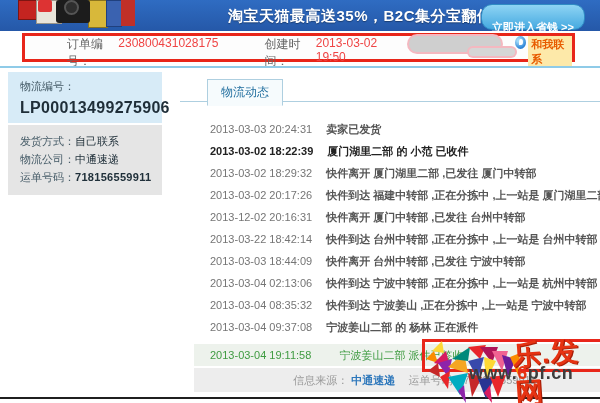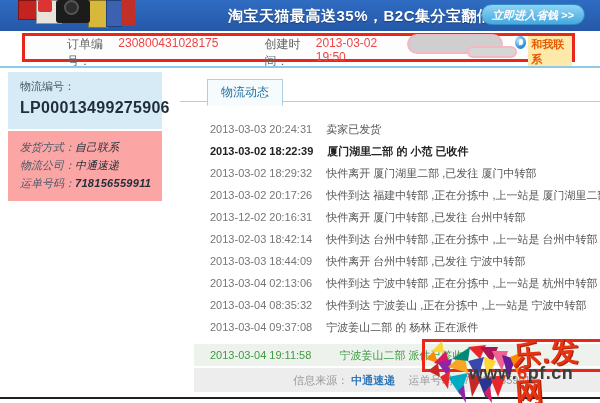--- a/index.html
+++ b/index.html
@@ -13,55 +13,55 @@
   .collage div { position:absolute; }
   .c1 { left:0; top:4; width:22px; height:20px; background:#c42420; border:1px solid #7e1512; }
   .c2 { left:18px; top:2; width:26px; height:24px; background:#e8e4da; border:1px solid #9a958a; }
   .c3 { left:20px; top:8; width:14px; height:12px; background:#d33; border-radius:2px; }
   .c4 { left:70px; top:0; width:20px; height:28px; background:#d8b83a; border:1px solid #8a741f; }
   .c5 { left:88px; top:1; width:16px; height:27px; background:#3a62b0; border:1px solid #20407e; }
   .c6 { left:103px; top:2; width:14px; height:26px; background:#c03028; }
   .c7 { left:38px; top:5; width:34px; height:23px; background:#1c1c1c; border-radius:3px; }
   .c8 { left:46px; top:10; width:15px; height:15px; background:#2e2e2e; border:2px solid #555; border-radius:50%; }
   .banner-text { position:absolute; left:228px; top:7px; color:#fff; font-size:15px; font-weight:bold; letter-spacing:.5px; text-shadow:0 1px 1px rgba(0,0,0,.35); }
-  .banner-btn { position:absolute; left:481px; top:4px; height:21px; line-height:21px; padding:0 10px; background:linear-gradient(#8ed4f4,#45a9e0); border:1px solid #2f8cc4; border-radius:11px; color:#fff; font-size:11px; font-weight:bold; cursor:pointer;font-style:italic; }
+  .banner-btn { position:absolute; left:481px; top:4px; height:21px; line-height:21px; padding:12px 10px; background:linear-gradient(#8ed4f4,#45a9e0); border:1px solid #2f8cc4; border-radius:11px; color:#fff; font-size:11px; font-weight:bold; cursor:pointer; }
 
   
   .order-box { position:absolute; left:22px; top:33px; width:553px; height:29px; border:3px solid #e8261a; background:#fdfdfd; display:flex; align-items:flex-start; font-size:12px; }
   .order-box .lbl { color:#666; }
   .order-box .val { color:#ef4444; }
   .ob-g1 { margin-left:42px; }
   .ob-g2 { margin-left:46px; }
   .blur-blob { position:relative; margin-left:12px; width:108px; height:16px; background:#cfcfcf; border-radius:8px; box-shadow:0 0 0 2px #f4b8c0; }
   .blur-tail { position:absolute; left:60px; top:12px; width:46px; height:8px; background:#d6d6d6; border-radius:6px; box-shadow:0 0 0 2px #f4b8c0; }
   .ww-icon { display:inline-block; width:13px; height:13px; margin-left:14px; margin-right:2px; background:radial-gradient(circle at 35% 35%, #9fd8f8 15%, #2b83d6 70%); border-radius:50%; position:relative; }
   .ww-icon::after { content:""; position:absolute; left:4px; top:3px; width:4px; height:6px; background:#fff; border-radius:50% 50% 50% 0; }
   .contact { background:#fde9a9; color:#e85c00; font-size:11px; font-weight:bold; padding:1px 3px; cursor:pointer; }
 
   .blue-divider { position:absolute; left:0; top:66px; width:600px; height:2px; background:#8fcbe8; }
 
   
   .sidebar { position:absolute; left:8px; top:72px; width:154px; font-size:11px; }
-  .sb-top { background:#d7ebf7; padding:7px 12px 12px; }
+  .sb-top { background:#d7ebf7; padding:7px 12px 6px; }
   .sb-top .sb-lbl { color:#445a66; display:block; margin-bottom:5px; }
   .sb-top .sb-no { color:#1f2e38; font-size:16px; font-weight:bold; letter-spacing:.3px; }
-  .sb-bottom { background:#fca5a5; border-top:2px solid #fff; padding:7px 12px 9px;font-style:italic; }
+  .sb-bottom { background:#e5e5e5; border-top:2px solid #fff; padding:7px 12px 9px; }
   .sb-row { line-height:18px; white-space:nowrap; }
   .sb-row .k { color:#445a66; }
   .sb-row .v { color:#20303a; }
   .sb-row:last-child .v { font-weight:bold; letter-spacing:.3px; }
 
   
   .content { position:absolute; left:180px; top:76px; width:420px; }
   .tabbar { position:relative; height:26px; border-bottom:1px solid #aecfe0; }
   .tab { position:absolute; left:27px; top:3px; padding:4px 13px; background:#f6fbfd; border:1px solid #aecfe0; border-bottom:1px solid #f6fbfd; color:#2470a0; font-size:12px; cursor:pointer; }
   .events { padding:16px 0 0 30px; }
   .ev-row { height:22px; line-height:22px; font-size:11px; white-space:nowrap; }
   .ev-row .t { color:#757575; margin-right:14px; }
-  .ev-row .x { color:#555; }
+  .ev-row .x { color:#555;font-weight:bold; }
   .ev-row.bold .t, .ev-row.bold .x { color:#222; font-weight:bold; }
   .delivered { margin:6px 0 0 14px; height:22px; line-height:22px; background:#edf2ec; font-size:11px; white-space:nowrap; padding-left:16px; color:#3f9b41; }
   .delivered .t { margin-right:25px; }
   .src-footer { margin:2px 0 0 14px; height:24px; line-height:24px; background:#ededed; font-size:11px; text-align:right; padding-right:64px; color:#999; white-space:nowrap; }
   .src-footer .zto { color:#2d77bb; font-weight:bold; margin-right:10px; cursor:pointer; }
 
   .bottom-line { position:absolute; left:0; top:397px; width:600px; height:2px; background:#1f1f1f; }
 
   
   .red-rect { position:absolute; left:422px; top:339px; width:190px; height:33px; border:3px solid #e8261a; z-index:5; }
@@ -121,21 +121,21 @@
   <div class="content">
     <div class="tabbar">
       <div class="tab">物流动态</div>
     </div>
     <div class="events" id="events">
         <div class="ev-row"><span class="t">2013-03-03 20:24:31</span><span class="x">卖家已发货</span></div>
         <div class="ev-row bold"><span class="t">2013-03-02 18:22:39</span><span class="x">厦门湖里二部 的 小范 已收件</span></div>
         <div class="ev-row"><span class="t">2013-03-02 18:29:32</span><span class="x">快件离开 厦门湖里二部 ,已发往 厦门中转部</span></div>
         <div class="ev-row"><span class="t">2013-03-02 20:17:26</span><span class="x">快件到达 福建中转部 ,正在分拣中 ,上一站是 厦门湖里二部</span></div>
         <div class="ev-row"><span class="t">2013-12-02 20:16:31</span><span class="x">快件离开 厦门中转部 ,已发往 台州中转部</span></div>
-        <div class="ev-row"><span class="t">2013-02-03 18:42:14</span><span class="x">快件到达 台州中转部 ,正在分拣中 ,上一站是 台州中转部</span></div>
+        <div class="ev-row"><span class="t">2013-03-22 18:42:14</span><span class="x">快件到达 台州中转部 ,正在分拣中 ,上一站是 台州中转部</span></div>
         <div class="ev-row"><span class="t">2013-03-03 18:44:09</span><span class="x">快件离开 台州中转部 ,已发往 宁波中转部</span></div>
         <div class="ev-row"><span class="t">2013-03-04 02:13:06</span><span class="x">快件到达 宁波中转部 ,正在分拣中 ,上一站是 杭州中转部</span></div>
         <div class="ev-row"><span class="t">2013-03-04 08:35:32</span><span class="x">快件到达 宁波姜山 ,正在分拣中 ,上一站是 宁波中转部</span></div>
         <div class="ev-row"><span class="t">2013-03-04 09:37:08</span><span class="x">宁波姜山二部 的 杨林 正在派件</span></div>
       </div>
     <div class="delivered">
       <span class="t">2013-03-04 19:11:58</span>
       <span class="x">宁波姜山二部 派件已签收</span>
     </div>
     <div class="src-footer">

